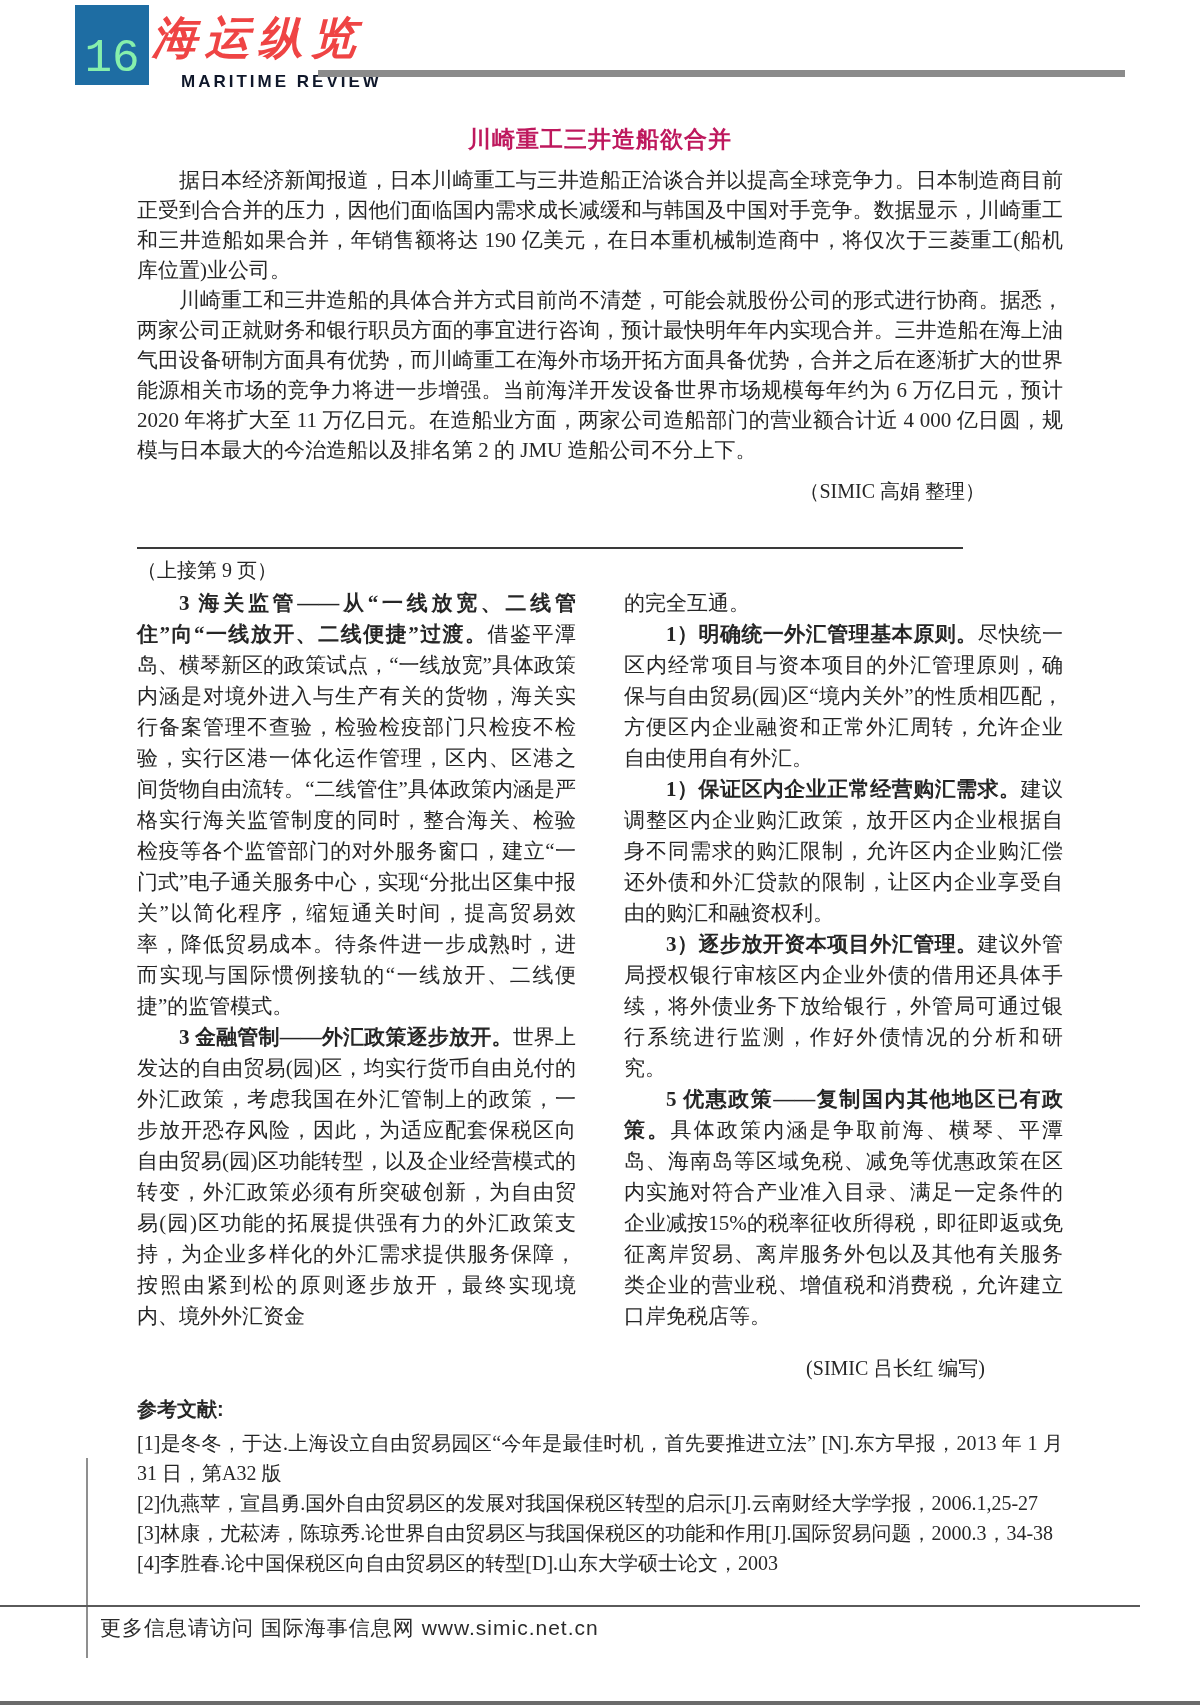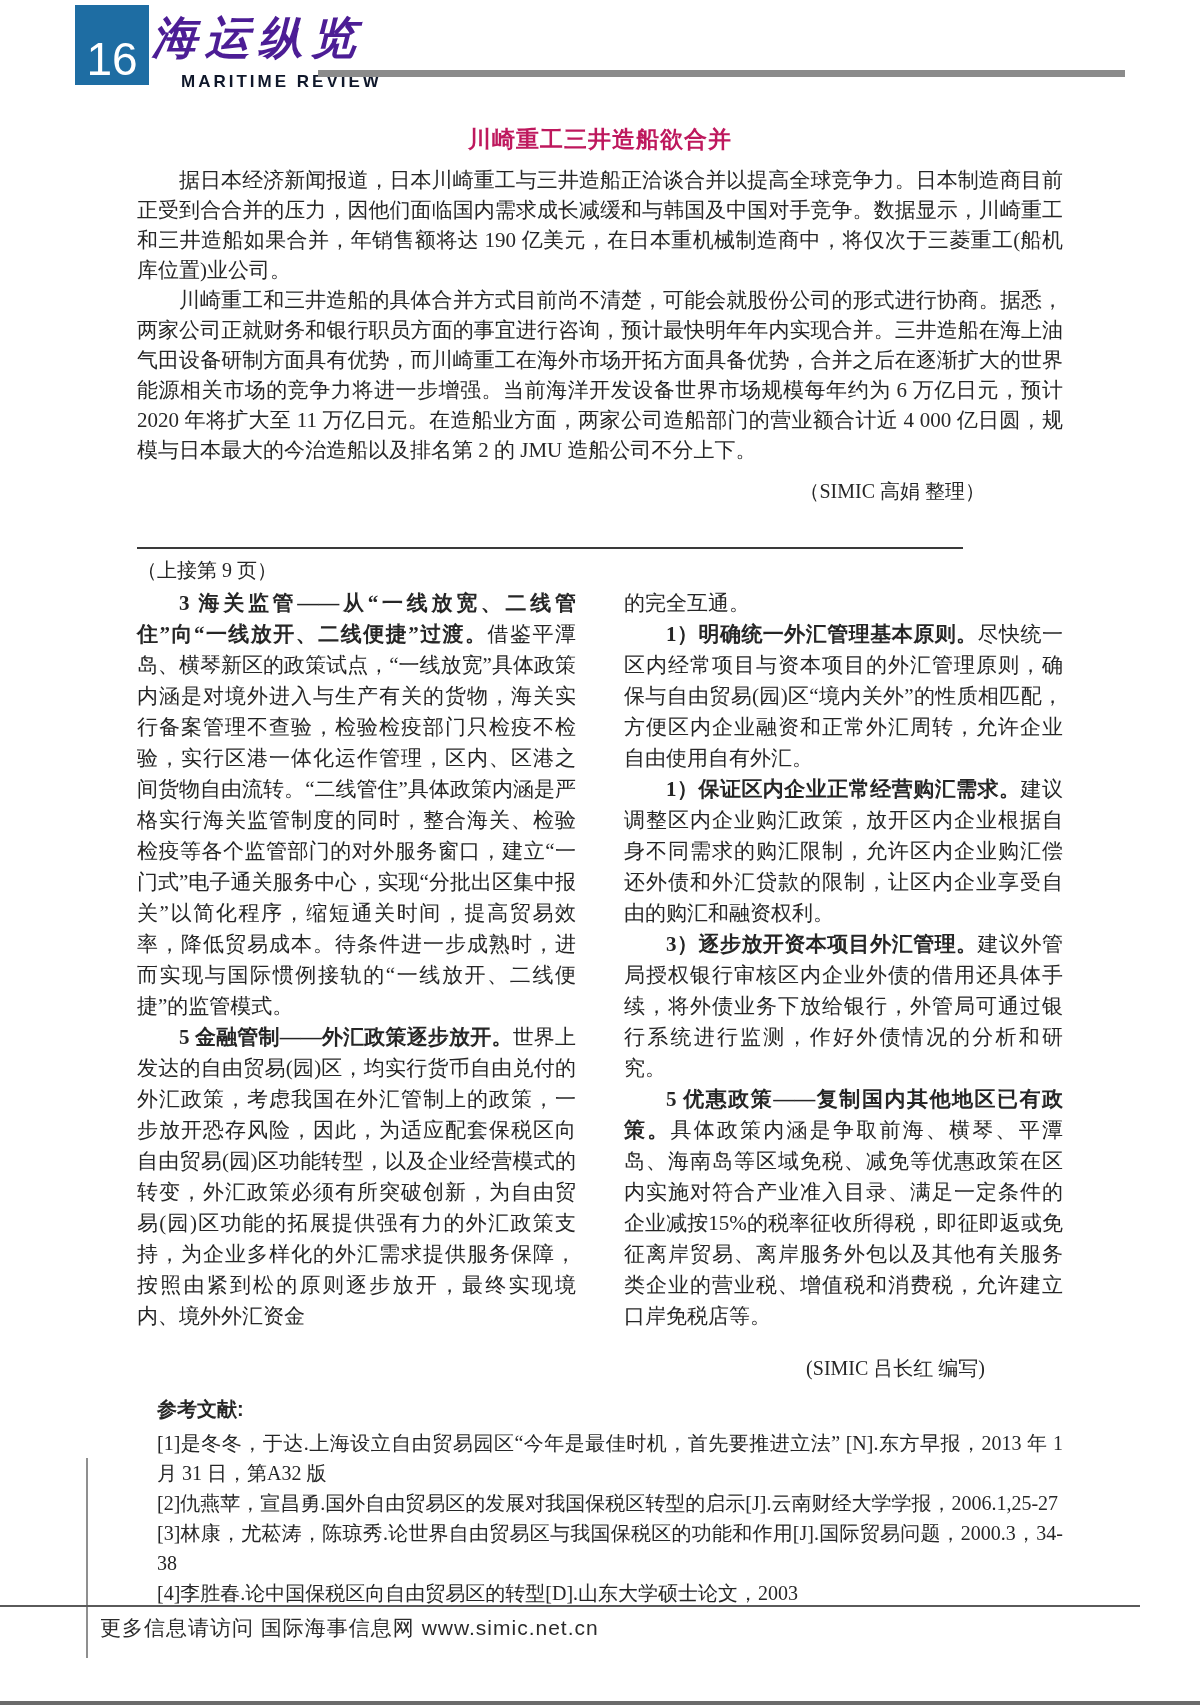--- a/index.html
+++ b/index.html
@@ -4,29 +4,29 @@
 <style>
   html,body{margin:0;padding:0;background:#e8e8e8;}
   .page{
     position:relative;width:1200px;height:1707px;margin:0 auto;
     background:#ffffff;overflow:hidden;
     font-family:"Liberation Serif","DejaVu Serif",serif;color:#262626;
   }
   
   .pagenum-box{
     position:absolute;left:75px;top:5px;width:74px;height:80px;
-    background:#1e6da3;color:#ffffff;
-    font-family:Liberation Sans, sans-serif;
+    background:#1e6da3;color:#86efac;
+    font-family:Liberation Mono, monospace;
     font-size:46px;display:flex;align-items:flex-end;justify-content:center;
     padding-bottom:2px;box-sizing:border-box;line-height:1.05;
   }
   .logo-cn{
     position:absolute;left:152px;top:8px;
     font-size:45px;font-weight:bold;font-style:italic;
-    color:#4c1d95;letter-spacing:8px;white-space:nowrap;
+    color:#ef4444;letter-spacing:8px;white-space:nowrap;
   }
   .logo-en{
     position:absolute;left:154px;top:72px;
     font-family:"Liberation Sans","DejaVu Sans",sans-serif;
     font-size:17px;font-weight:bold;color:#0f172a;letter-spacing:3px;white-space:nowrap;margin-left:27px;
   }
   .header-bar{
     position:absolute;left:318px;top:70px;width:807px;height:7px;background:#8b8b8b;
   }
   
@@ -51,21 +51,21 @@
   .columns{display:flex;gap:48px;margin-top:4px;}
   .col{width:439px;}
   .col-para{margin:0;font-size:21px;line-height:31px;text-align:justify;text-indent:2em;}
   .col-para .lead{font-weight:bold;}
   .no-indent{text-indent:0;}
   .attribution-2{
     margin:22px 0 0 0;font-size:20px;line-height:28px;
     text-align:right;padding-right:78px;
   }
   
-  .references{margin-top:12px;margin-left:20px;}
+  .references{margin-top:12px;}
   .ref-heading{
     margin:0 0 4px 0;font-size:20px;font-weight:bold;line-height:30px;
     font-family:"Liberation Sans","DejaVu Sans",sans-serif;
   }
   .ref-item{margin:0;font-size:20px;line-height:30px;text-align:justify;text-indent:0;}
   
   .footer-vline{position:absolute;left:86px;top:1458px;width:2px;height:200px;background:#8f8f8f;}
   .footer-hline{position:absolute;left:0;top:1605px;width:1140px;height:2px;background:#5a5a5a;}
   .footer-text{
     position:absolute;left:100px;top:1614px;
@@ -92,21 +92,21 @@
     <p class="para">川崎重工和三井造船的具体合并方式目前尚不清楚，可能会就股份公司的形式进行协商。据悉，两家公司正就财务和银行职员方面的事宜进行咨询，预计最快明年年内实现合并。三井造船在海上油气田设备研制方面具有优势，而川崎重工在海外市场开拓方面具备优势，合并之后在逐渐扩大的世界能源相关市场的竞争力将进一步增强。当前海洋开发设备世界市场规模每年约为 6 万亿日元，预计 2020 年将扩大至 11 万亿日元。在造船业方面，两家公司造船部门的营业额合计近 4 000 亿日圆，规模与日本最大的今治造船以及排名第 2 的 JMU 造船公司不分上下。</p>
     <p class="attribution">（SIMIC 高娟 整理）</p>
   </div>
 
   <div class="divider"></div>
   <div class="continued">
     <p class="cont-note">（上接第 9 页）</p>
     <div class="columns">
       <div class="col">
         <p class="col-para"><b class="lead">3 海关监管——从“一线放宽、二线管住”向“一线放开、二线便捷”过渡。</b><span>借鉴平潭岛、横琴新区的政策试点，“一线放宽”具体政策内涵是对境外进入与生产有关的货物，海关实行备案管理不查验，检验检疫部门只检疫不检验，实行区港一体化运作管理，区内、区港之间货物自由流转。“二线管住”具体政策内涵是严格实行海关监管制度的同时，整合海关、检验检疫等各个监管部门的对外服务窗口，建立“一门式”电子通关服务中心，实现“分批出区集中报关”以简化程序，缩短通关时间，提高贸易效率，降低贸易成本。待条件进一步成熟时，进而实现与国际惯例接轨的“一线放开、二线便捷”的监管模式。</span></p>
-        <p class="col-para"><b class="lead">5 金融管制——外汇政策逐步放开。</b><span>世界上发达的自由贸易(园)区，均实行货币自由兑付的外汇政策，考虑我国在外汇管制上的政策，一步放开恐存风险，因此，为适应配套保税区向自由贸易(园)区功能转型，以及企业经营模式的转变，外汇政策必须有所突破创新，为自由贸易(园)区功能的拓展提供强有力的外汇政策支持，为企业多样化的外汇需求提供服务保障，按照由紧到松的原则逐步放开，最终实现境内、境外外汇资金</span></p>
+        <p class="col-para"><b class="lead">3 金融管制——外汇政策逐步放开。</b><span>世界上发达的自由贸易(园)区，均实行货币自由兑付的外汇政策，考虑我国在外汇管制上的政策，一步放开恐存风险，因此，为适应配套保税区向自由贸易(园)区功能转型，以及企业经营模式的转变，外汇政策必须有所突破创新，为自由贸易(园)区功能的拓展提供强有力的外汇政策支持，为企业多样化的外汇需求提供服务保障，按照由紧到松的原则逐步放开，最终实现境内、境外外汇资金</span></p>
       </div>
       <div class="col">
         <p class="col-para no-indent">的完全互通。</p>
         <p class="col-para"><b class="lead">1）明确统一外汇管理基本原则。</b><span>尽快统一区内经常项目与资本项目的外汇管理原则，确保与自由贸易(园)区“境内关外”的性质相匹配，方便区内企业融资和正常外汇周转，允许企业自由使用自有外汇。</span></p>
         <p class="col-para"><b class="lead">1）保证区内企业正常经营购汇需求。</b><span>建议调整区内企业购汇政策，放开区内企业根据自身不同需求的购汇限制，允许区内企业购汇偿还外债和外汇贷款的限制，让区内企业享受自由的购汇和融资权利。</span></p>
         <p class="col-para"><b class="lead">3）逐步放开资本项目外汇管理。</b><span>建议外管局授权银行审核区内企业外债的借用还具体手续，将外债业务下放给银行，外管局可通过银行系统进行监测，作好外债情况的分析和研究。</span></p>
         <p class="col-para"><b class="lead">5 优惠政策——复制国内其他地区已有政策。</b><span>具体政策内涵是争取前海、横琴、平潭岛、海南岛等区域免税、减免等优惠政策在区内实施对符合产业准入目录、满足一定条件的企业减按15%的税率征收所得税，即征即返或免征离岸贸易、离岸服务外包以及其他有关服务类企业的营业税、增值税和消费税，允许建立口岸免税店等。</span></p>
       </div>
     </div>
     <p class="attribution-2">(SIMIC 吕长红 编写)</p>

